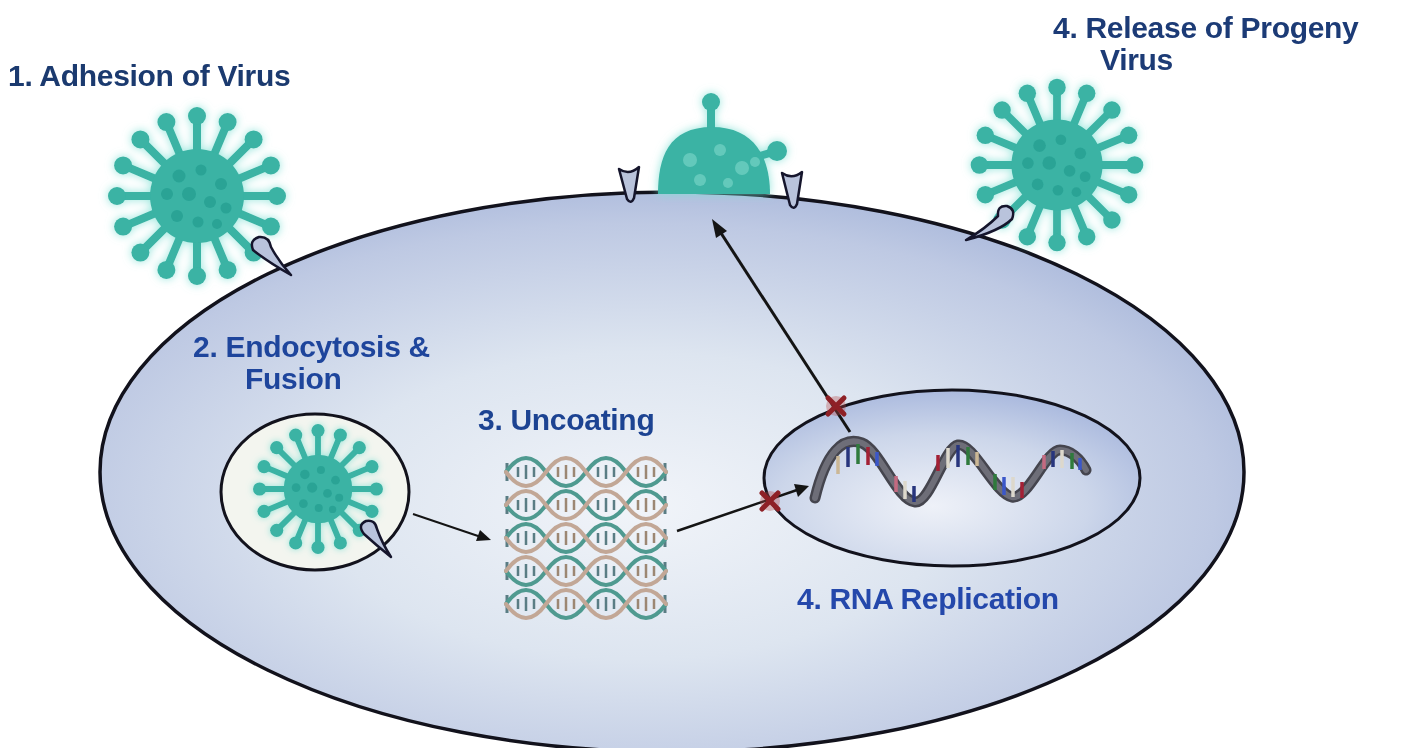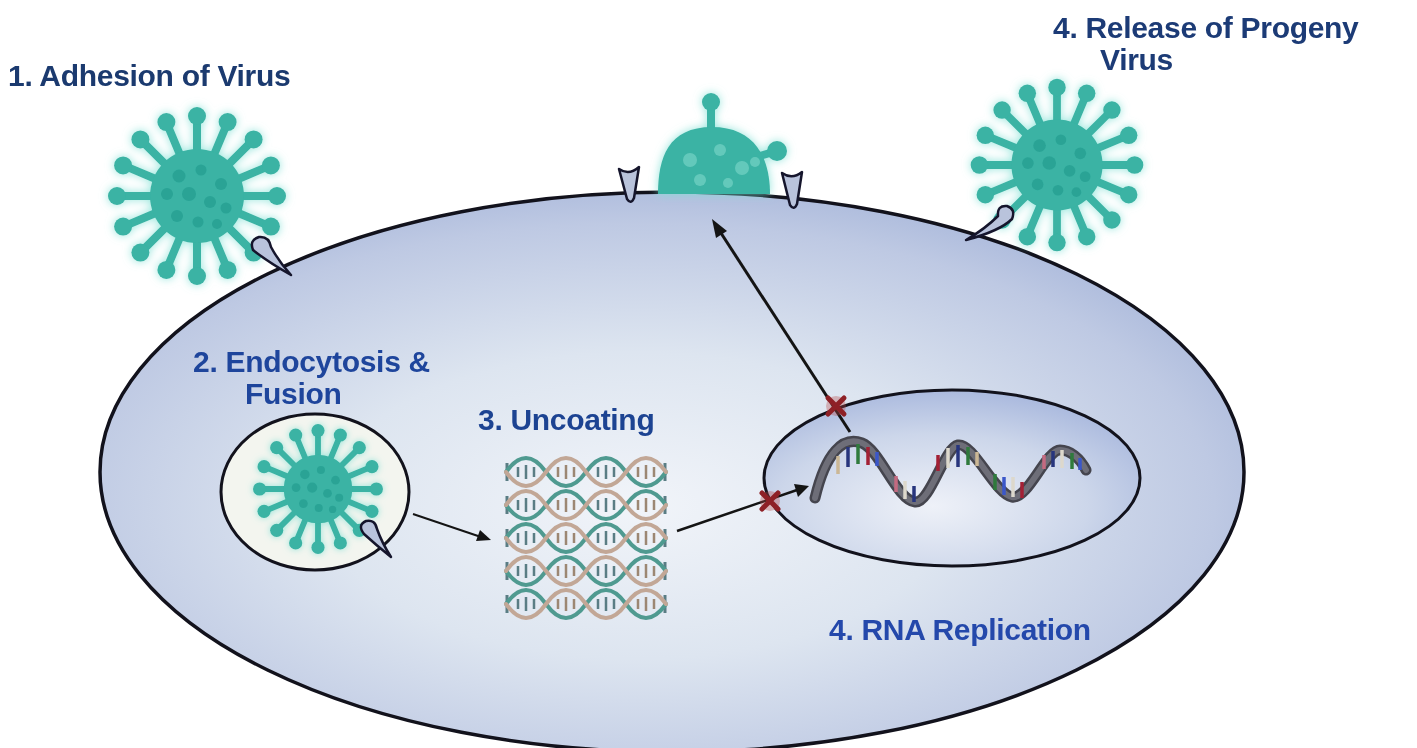--- a/index.html
+++ b/index.html
@@ -14,23 +14,23 @@
   .lbl{
     position:absolute;
     font-weight:700;
     font-size:30px;
     line-height:32px;
     white-space:nowrap;
     letter-spacing:-0.3px;
   }
   .lbl span{display:block;}
   .s1{left:8px;top:60px;}
-  .s2{left:193px;top:346px;}
+  .s2{left:193px;top:331px;}
   .s3{left:478px;top:404px;}
-  .s4{left:797px;top:614px;margin-left:32px;}
+  .s4{left:797px;top:583px;}
   .s5{left:517px;top:34px;}
   .s6{left:1053px;top:12px;}
   .ind52{padding-left:52px;}
   .ind47{padding-left:47px;}
 </style>
 </head>
 <body>
 
 <div class="stage">
 

